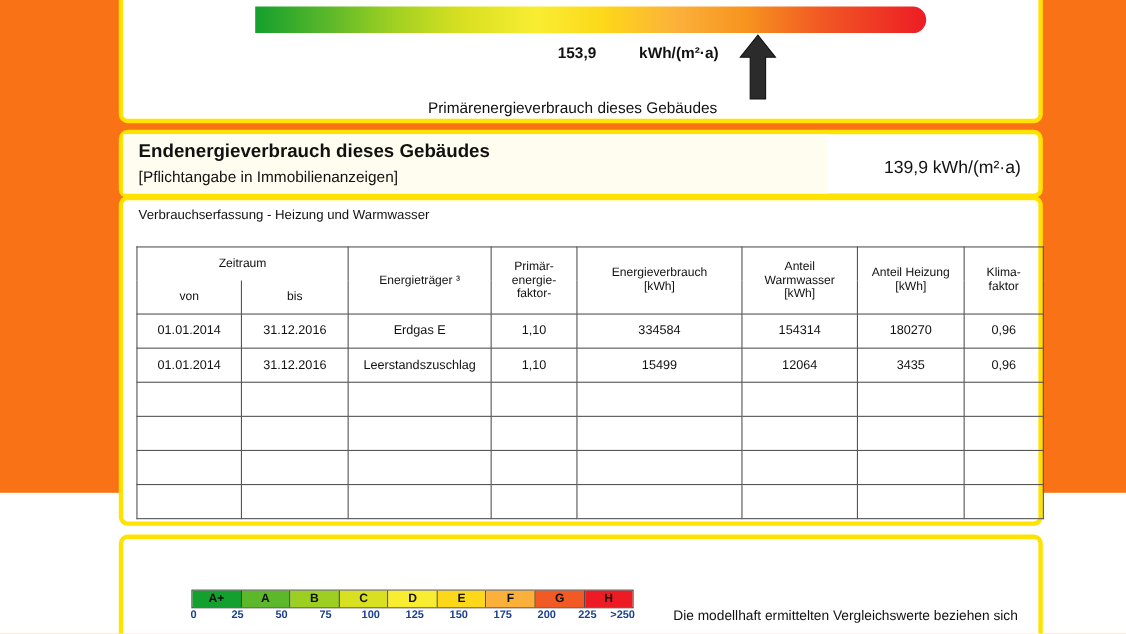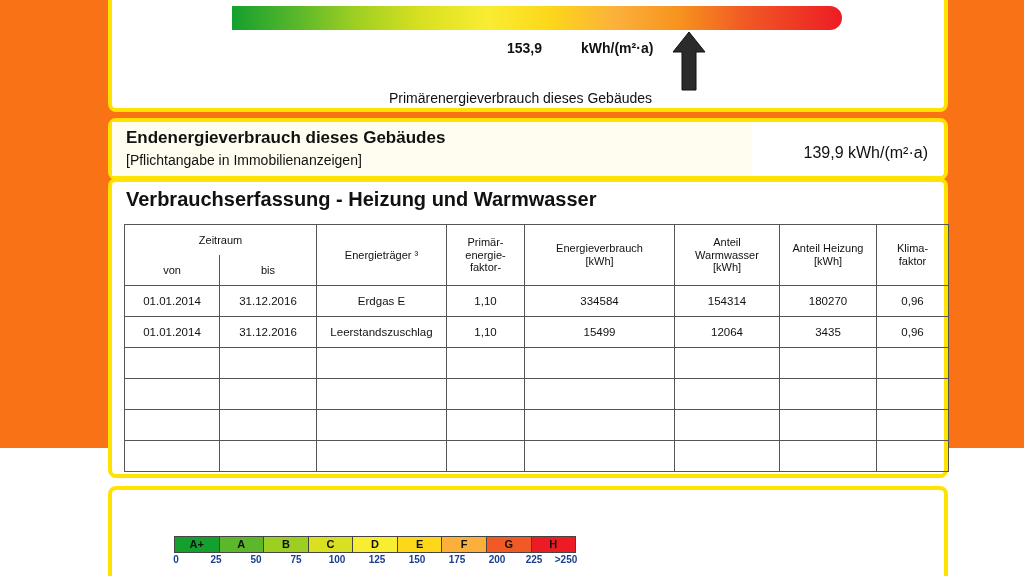--- a/index.html
+++ b/index.html
@@ -140,22 +140,22 @@
   #panel-table {
     left: 108px;
     top: 178px;
     width: 840px;
     height: 300px;
   }
   .tbl-title {
     position: absolute;
     left: 14px;
     top: 6px;
-    font-size: 20px;
-    font-weight: bold;
+    font-size: 12px;
+    font-weight: normal;
     color: #111;
   }
   table.data {
     position: absolute;
     left: 12px;
     top: 42px;
     width: 806px;
     border-collapse: collapse;
     font-size: 11px;
     table-layout: fixed;
@@ -417,15 +417,16 @@
         <span style="left:163px;">100</span>
         <span style="left:203px;">125</span>
         <span style="left:243px;">150</span>
         <span style="left:283px;">175</span>
         <span style="left:323px;">200</span>
         <span style="left:360px;">225</span>
         <span style="left:392px;">&gt;250</span>
       </div>
     </div>
 
+    <div class="cmp-text">Die modellhaft ermittelten Vergleichswerte beziehen sich</div>
   </div>
 
 </div>
 
 </body></html>

